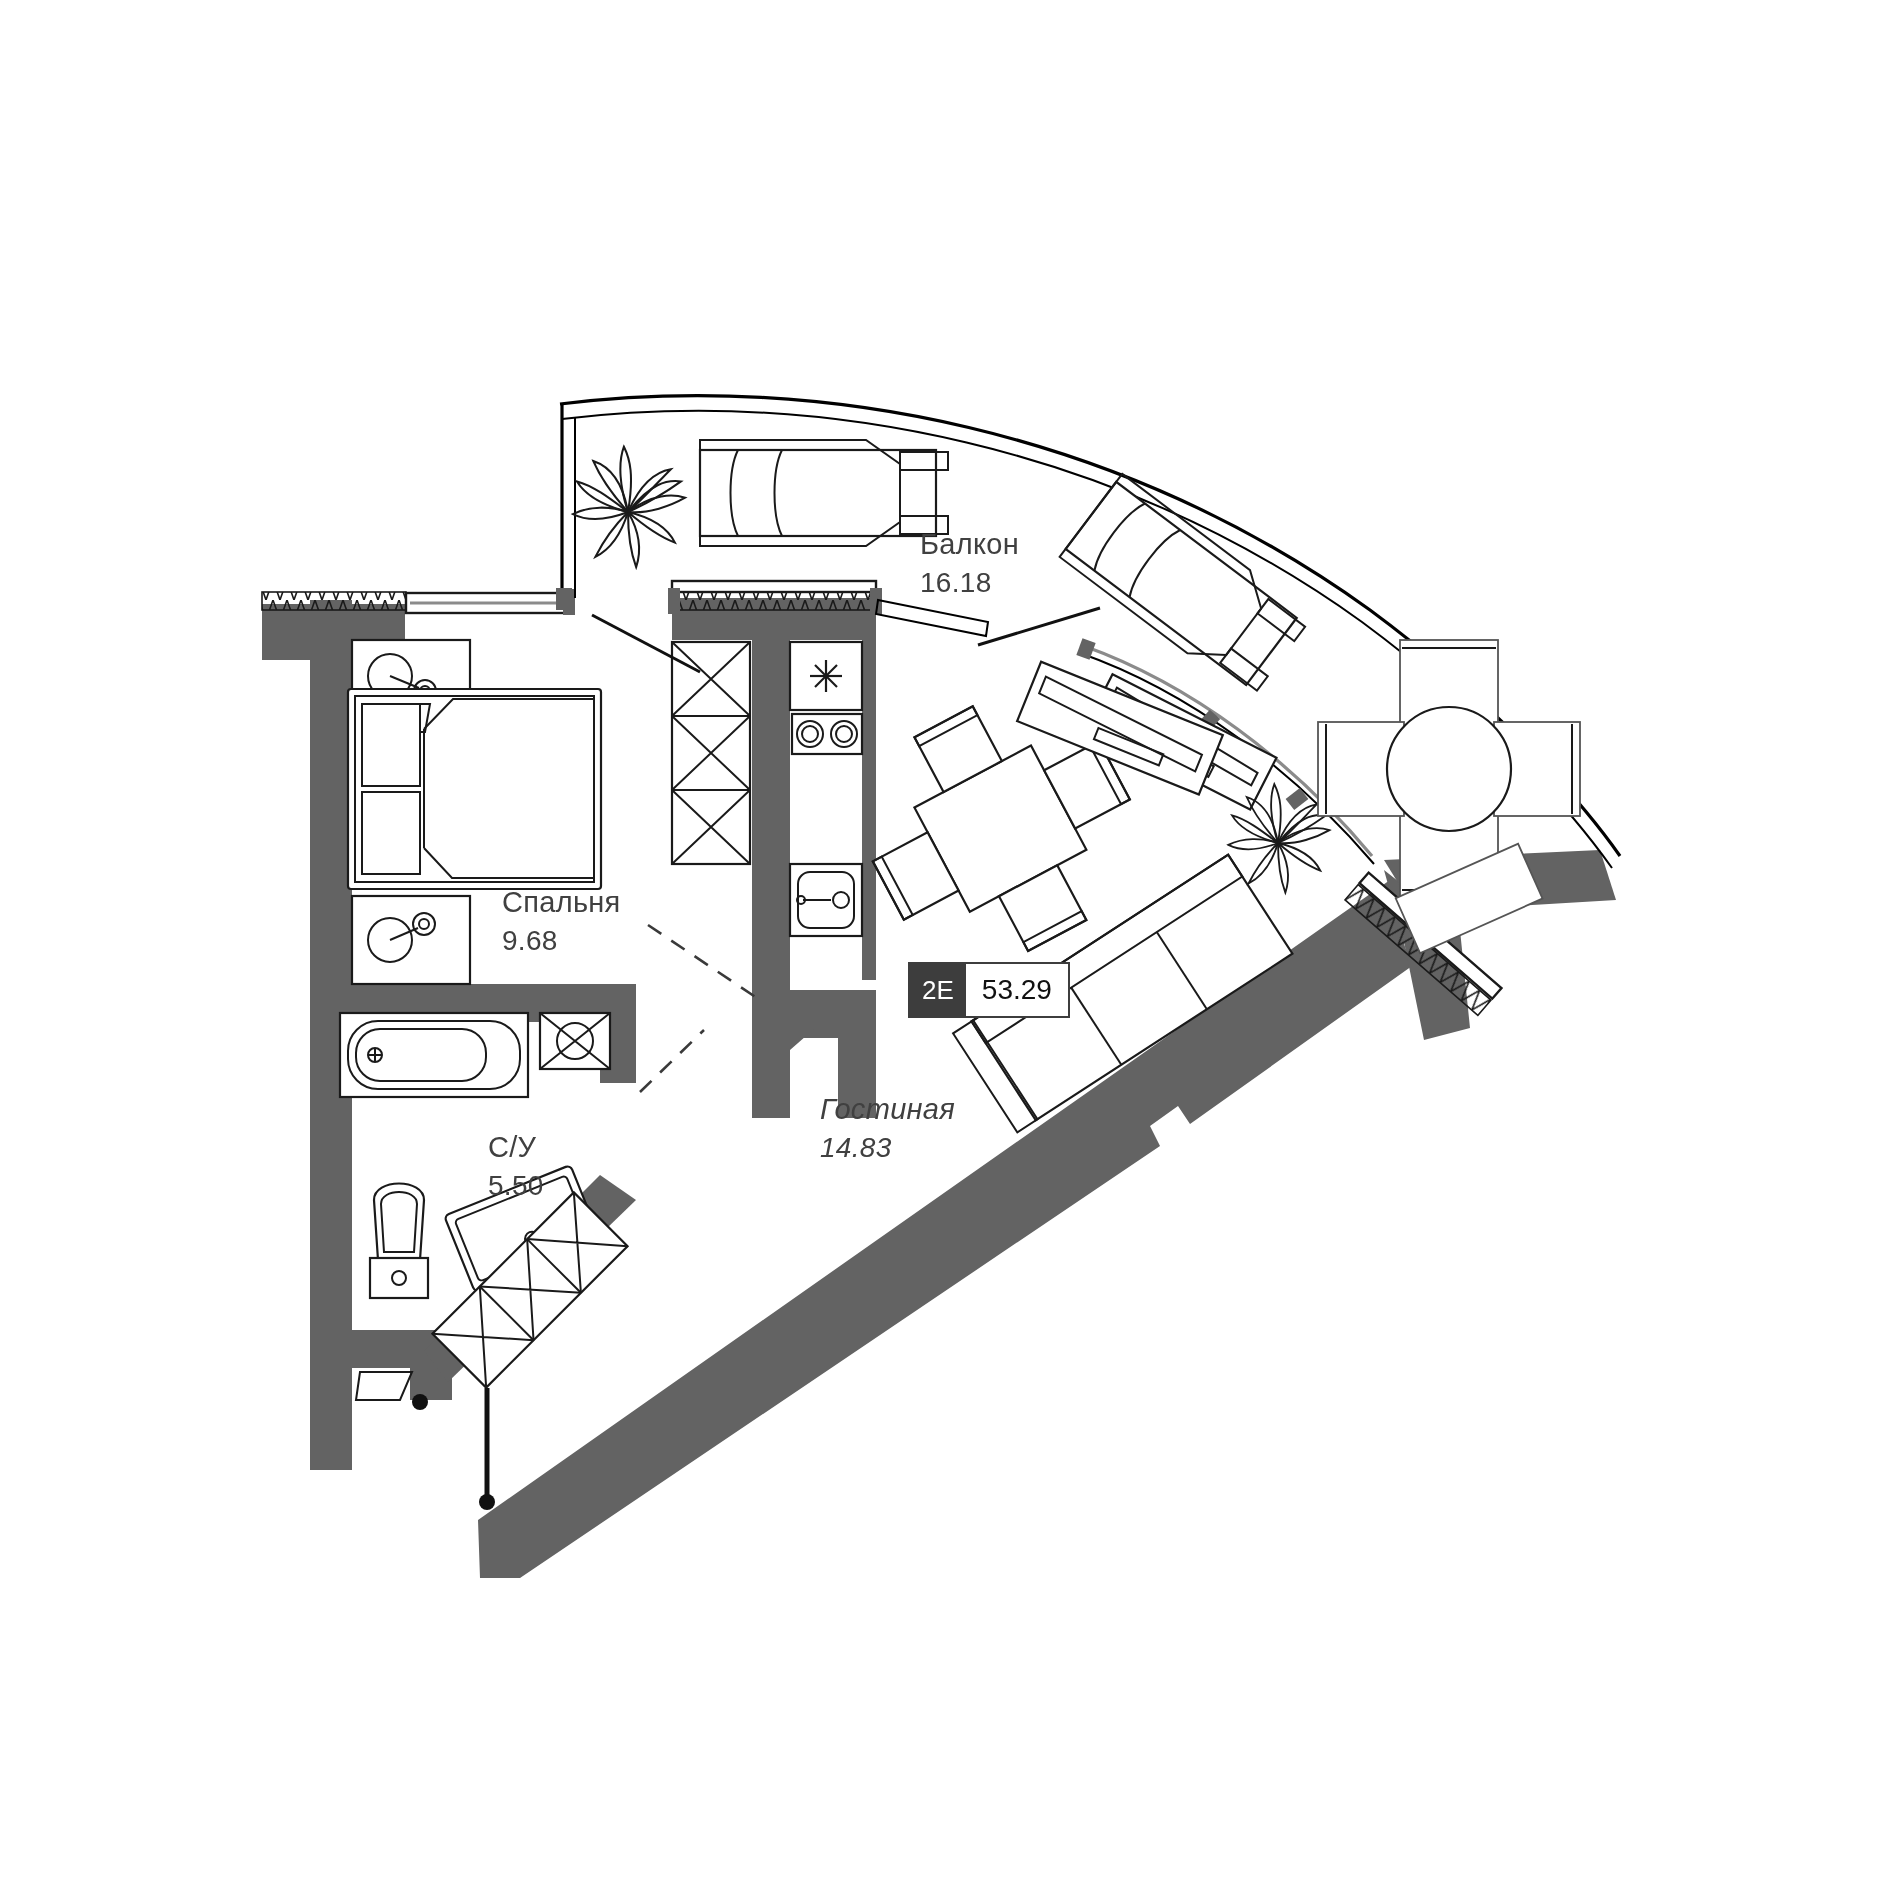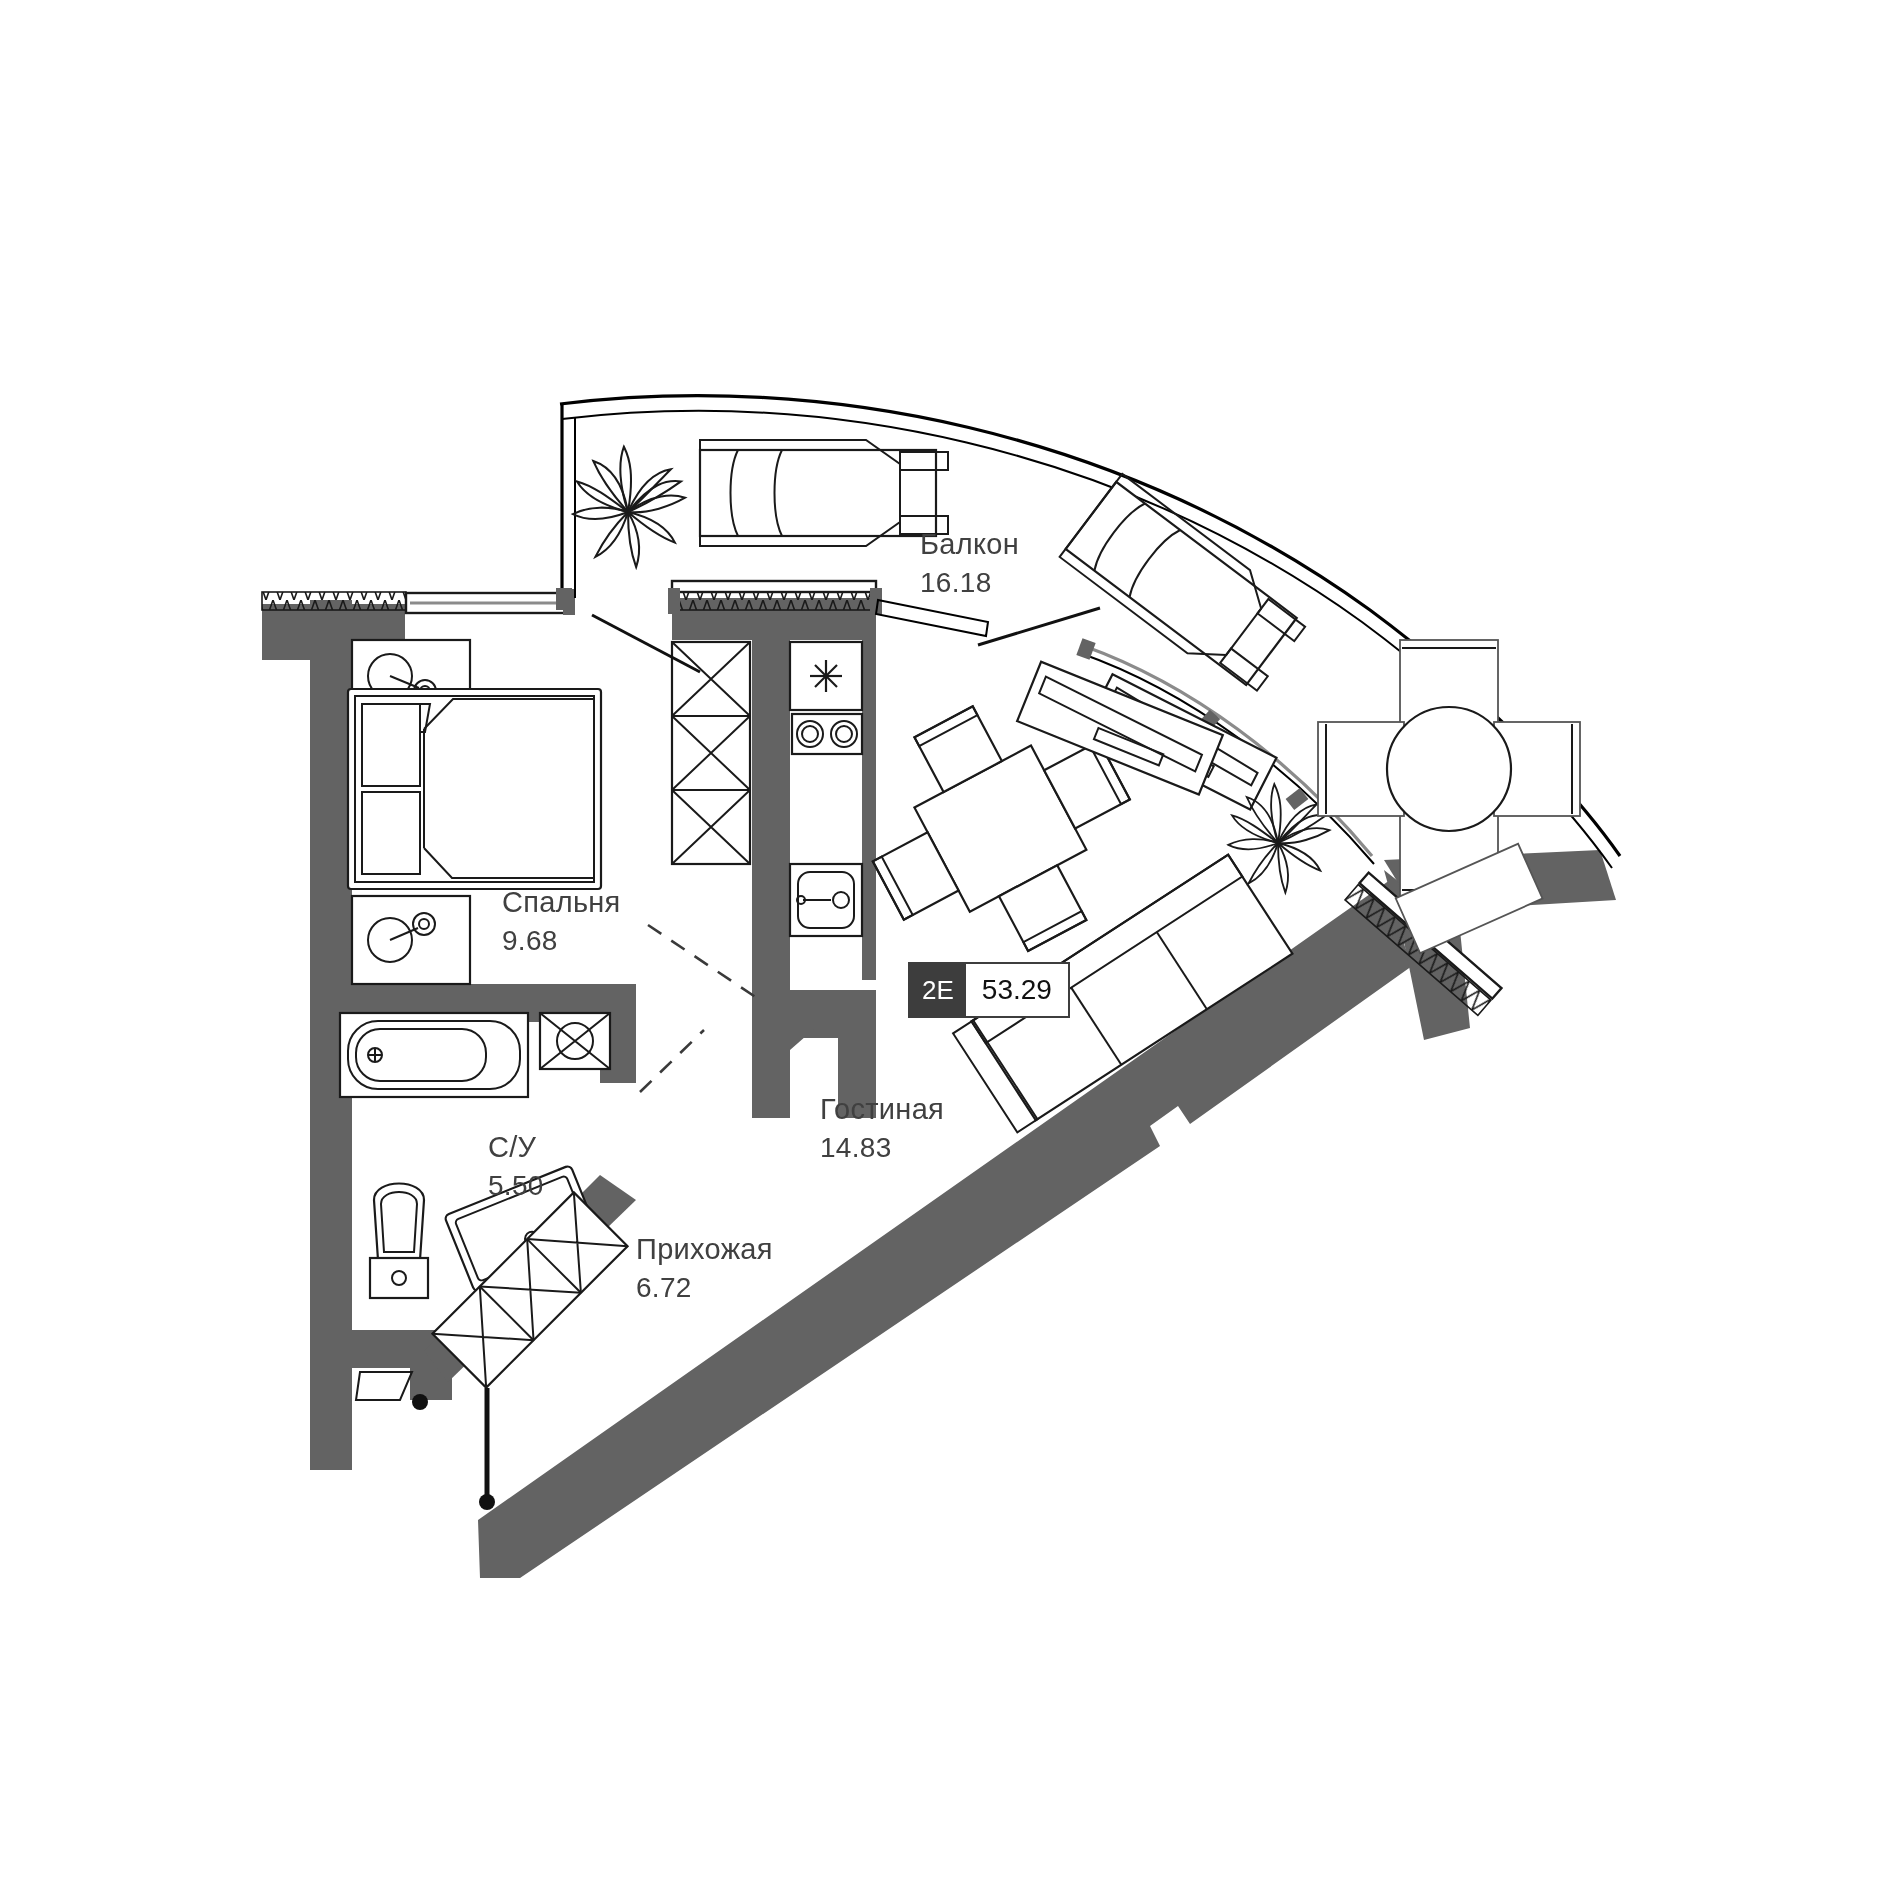--- a/index.html
+++ b/index.html
@@ -380,26 +380,22 @@
   <div class="lbl" style="left:502px; top:885px; width:200px;">
     <span class="name">Спальня</span>
     <span class="area">9.68</span>
   </div>
 
   <div class="lbl" style="left:488px; top:1130px; width:200px;">
     <span class="name">С/У</span>
     <span class="area">5.50</span>
   </div>
 
-  <div class="lbl" style="left:636px; top:1232px; width:200px;">
-    <span class="name">Прихожая</span>
-    <span class="area">6.72</span>
-  </div>
-
-  <div class="lbl" style="left:820px; top:1092px; width:200px;">
+
+  <div class="lbl" style="left:820px; top:1092px; width:200px;font-style:italic;">
     <span class="name">Гостиная</span>
     <span class="area">14.83</span>
   </div>
 
   <div id="total-badge" style="left:908px; top:962px;">
     <div class="type">2E</div>
     <div class="value">53.29</div>
   </div>
 
 </div>

